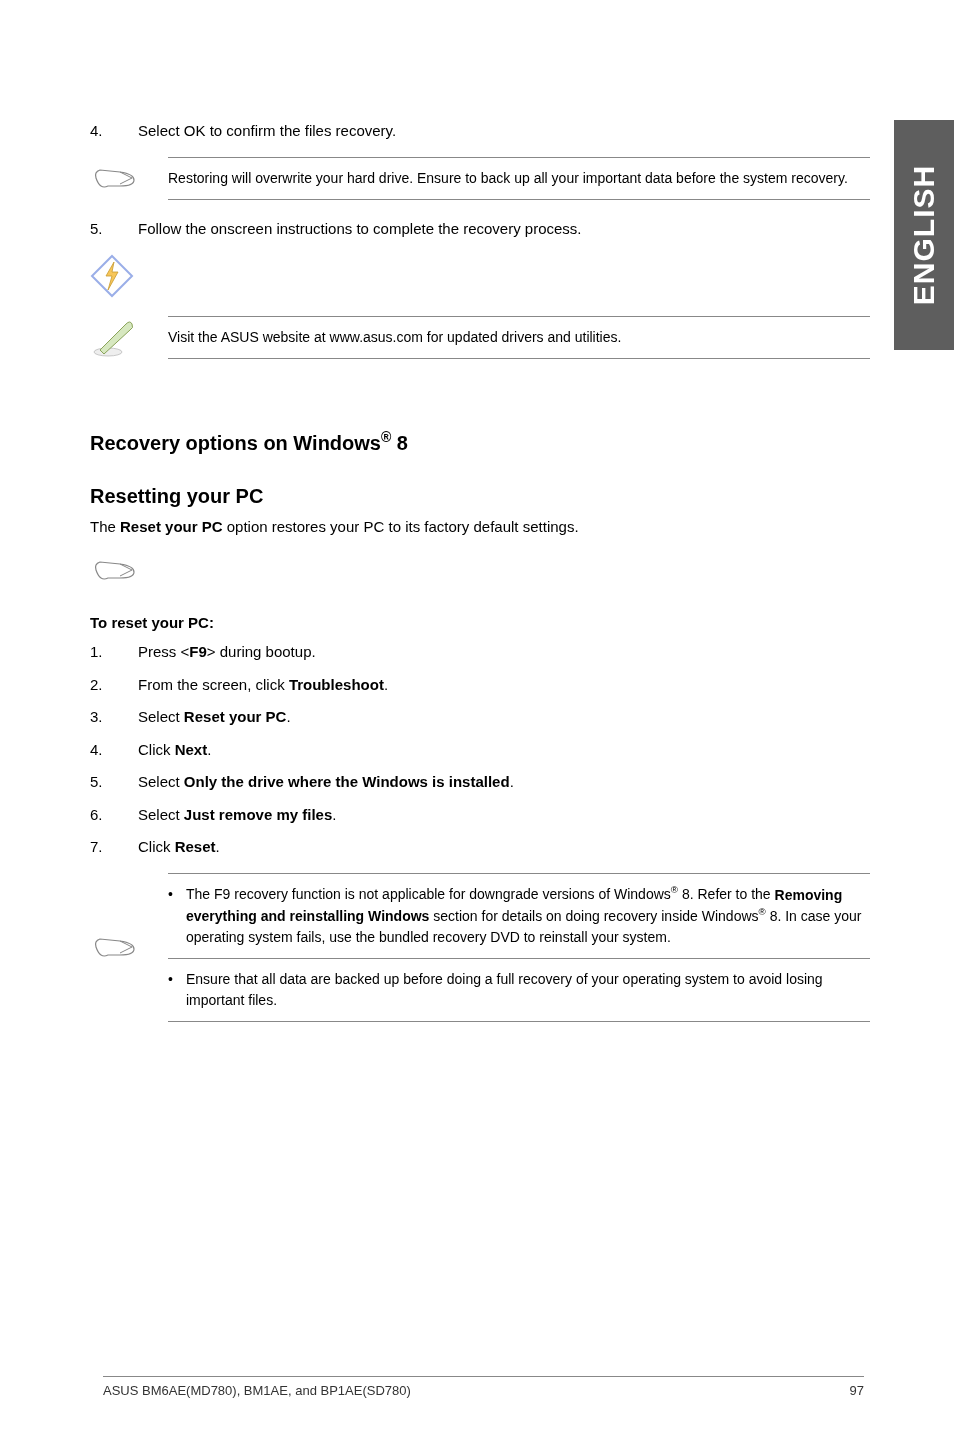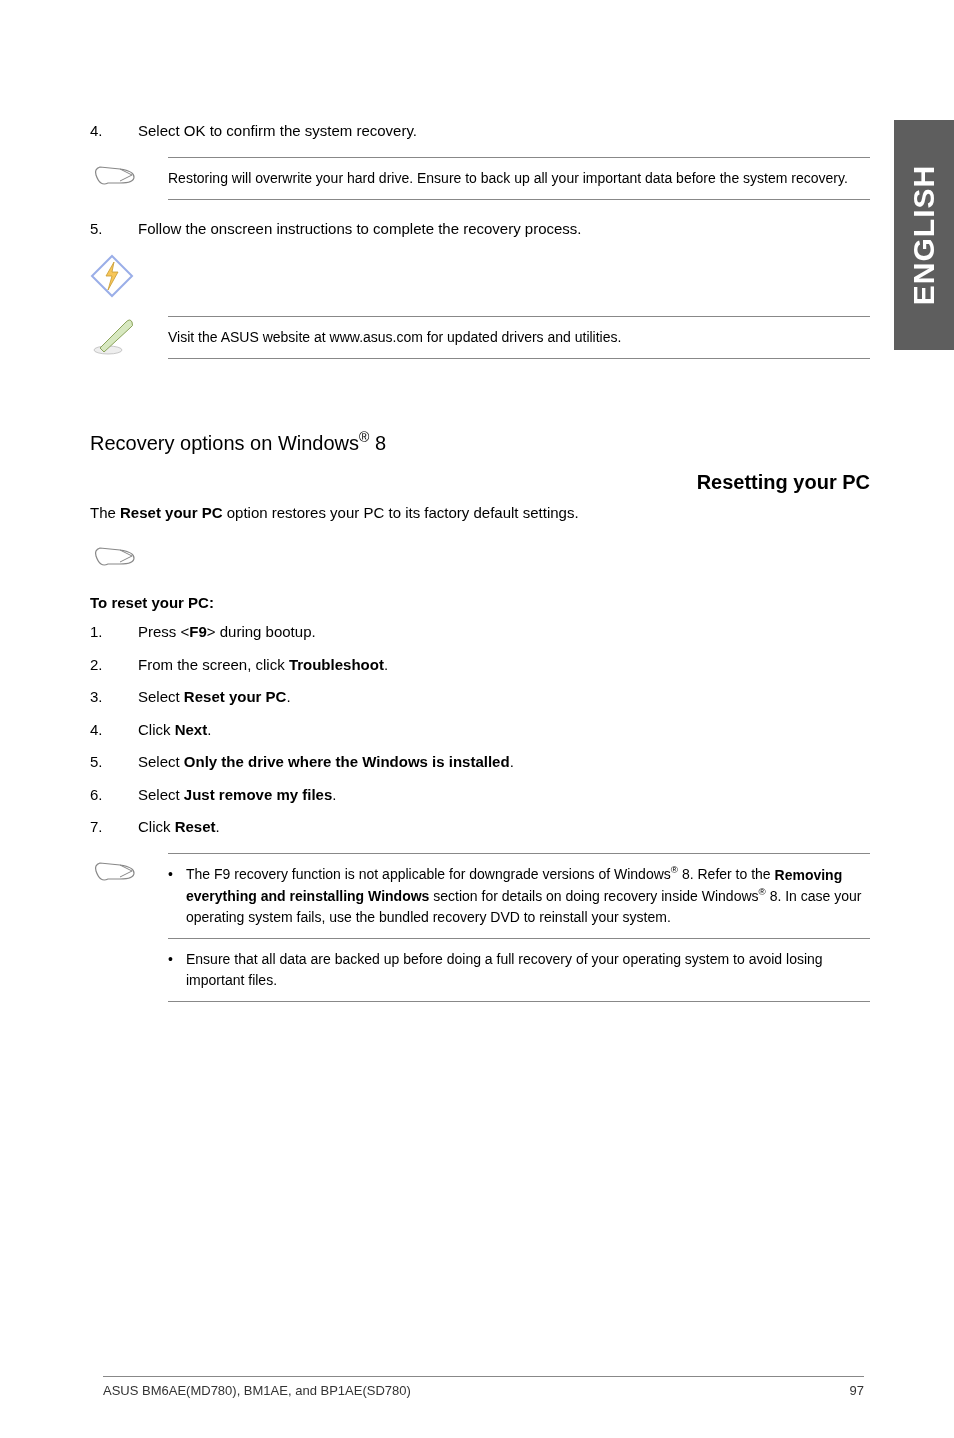--- a/index.html
+++ b/index.html
@@ -30,21 +30,21 @@
   .side-tab span {
     transform: rotate(-90deg);
     white-space: nowrap;
   }
   .content { width: 780px; }
   .list-item { display: flex; margin-bottom: 10px; font-size: 15px; line-height: 1.5; }
   .list-num { width: 48px; flex-shrink: 0; }
   .list-text { flex: 1; }
   .note-block {
     display: flex;
-    align-items: flex-start;
+    align-items: center;
     margin: 14px 0 18px 0;
   }
   .note-icon {
     width: 48px;
     flex-shrink: 0;
     margin-right: 30px;
   }
   .note-icon svg { display: block; }
   .note-body {
     flex: 1;
@@ -58,32 +58,31 @@
   .note-sub {
     border-bottom: 1px solid #888;
     padding: 10px 4px 10px 0;
   }
   .note-sub:last-child { border-bottom: none; }
   .note-sub .bullet-row { display: flex; }
   .note-sub .bullet { width: 18px; flex-shrink: 0; }
   .note-sub .bullet-text { flex: 1; }
   h2.section {
     font-size: 20px;
-    font-weight: normal;
+    font-weight: bold;
     margin-top: 70px;
-    margin-bottom: 16px;
+    margin-bottom: 30px;
   }
   h2.subsection {
     font-size: 20px;
     font-weight: bold;
     margin-bottom: 8px;
-    text-align: right;
   }
   .para { font-size: 15px; line-height: 1.5; margin-bottom: 5px; }
-  .subhead { font-size: 15px; font-weight: bold; margin-top: 20px; margin-bottom: 10px; }
+  .subhead { font-size: 15px; font-weight: bold; margin-top: 26px; margin-bottom: 10px; }
   sup { font-size: 0.7em; }
   .footer {
     position: absolute;
     bottom: 40px;
     left: 103px;
     right: 90px;
     border-top: 1px solid #888;
     padding-top: 6px;
     display: flex;
     justify-content: space-between;
@@ -96,21 +95,21 @@
 <body>
 
 <div class="side-tab">
   <span>ENGLISH</span>
 </div>
 
 <div class="content">
 
   <div class="list-item">
     <div class="list-num">4.</div>
-    <div class="list-text">Select OK to confirm the system recovery.</div>
+    <div class="list-text">Select OK to confirm the files recovery.</div>
   </div>
 
   <div class="note-block">
     <div class="note-icon">
       <svg width="48" height="36" viewBox="0 0 48 36">
         <path d="M6 18 Q4 12 10 10 L30 12 Q44 14 44 20 Q44 26 30 26 L18 26 Q10 30 6 18 Z" fill="#fff" stroke="#888" stroke-width="1.2"></path>
         <path d="M30 12 L42 18 L30 24" fill="none" stroke="#888" stroke-width="1"></path>
       </svg>
     </div>
     <div class="note-body">Restoring will overwrite your hard drive. Ensure to back up all your important data before the system recovery.</div>

